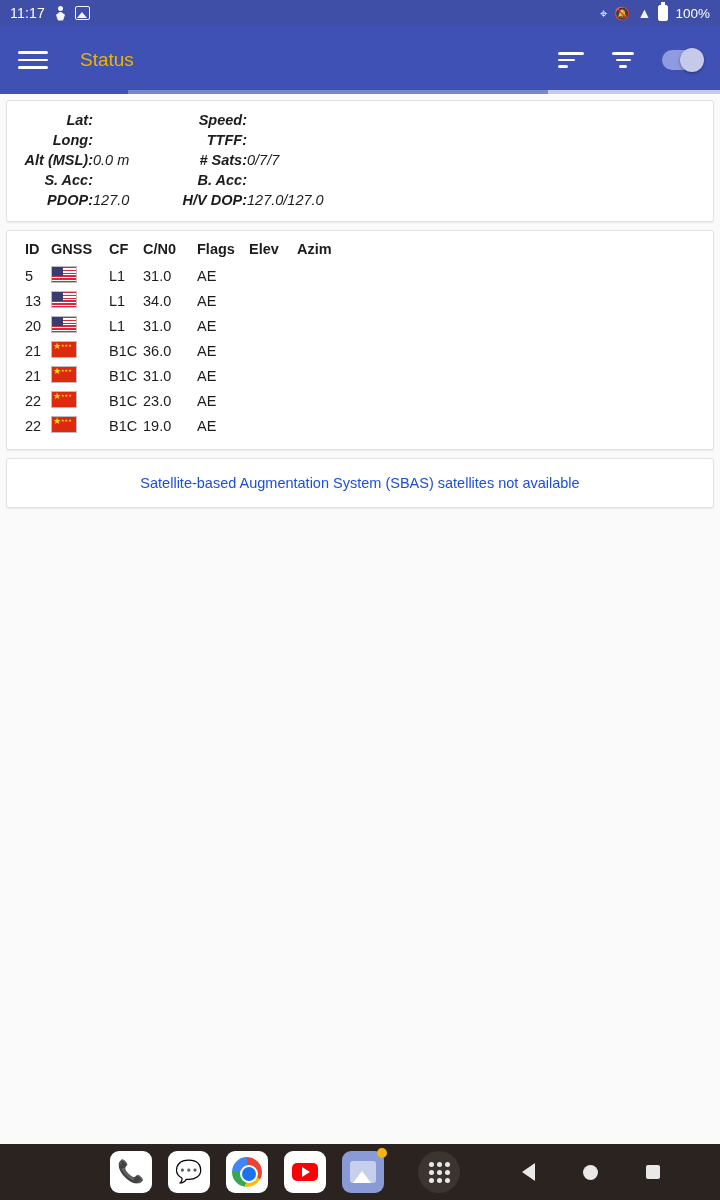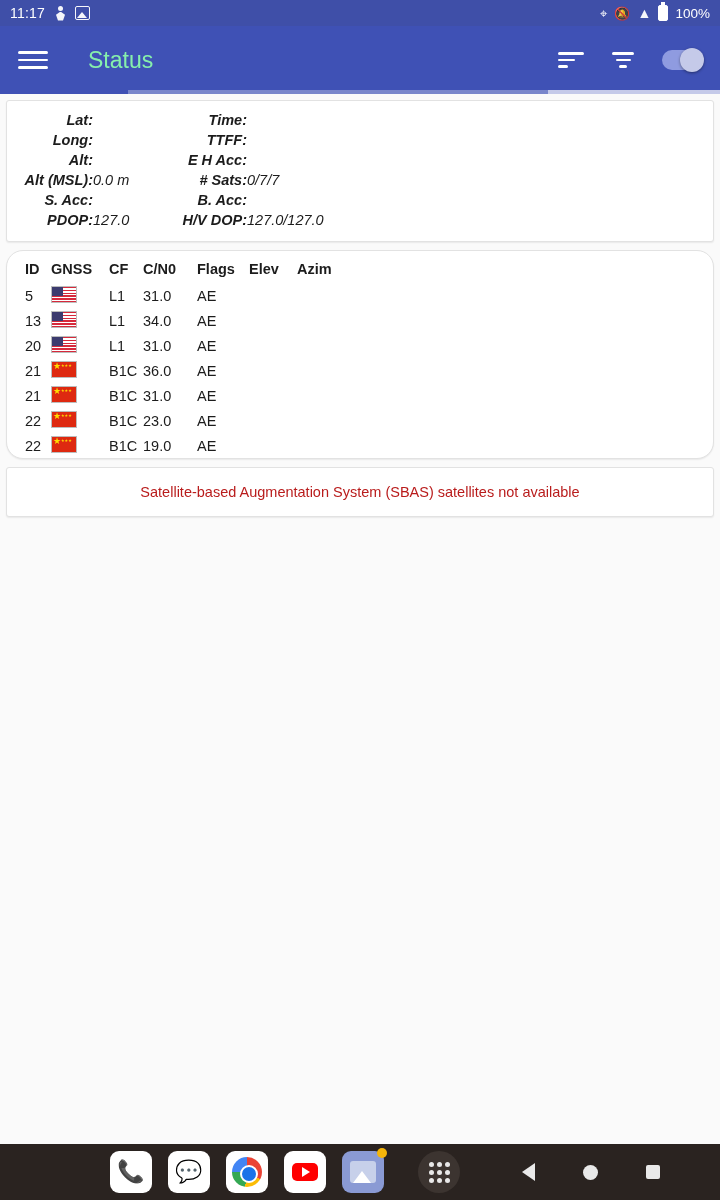--- a/index.html
+++ b/index.html
@@ -61,23 +61,23 @@
     height: 68px;
     background: #3f51b5;
     display: flex;
     align-items: center;
     padding: 0 18px;
     position: relative;
   }
   .hamburger { width: 30px; display: flex; flex-direction: column; gap: 5px; cursor: pointer; }
   .hamburger span { display: block; height: 2.6px; background: #fff; border-radius: 2px; }
   .appbar-title {
-    color: #86efac;
-    font-size: 23px;
-    margin-left: 40px;
+    color: #eab308;
+    font-size: 19px;
+    margin-left: 32px;
     font-weight: 400;
   }
   .appbar .grow { flex: 1; }
   .appbar-actions { display: flex; align-items: center; gap: 26px; }
   .sortico { width: 26px; display: flex; flex-direction: column; align-items: flex-start; gap: 4px; cursor: pointer; }
   .sortico i { display: block; height: 2.4px; background: #fff; border-radius: 2px; }
   .sortico.a i:nth-child(1) { width: 26px; }
   .sortico.a i:nth-child(2) { width: 17px; }
   .sortico.a i:nth-child(3) { width: 10px; }
   .sortico.b i:nth-child(1) { width: 22px; }
@@ -118,21 +118,21 @@
   table.fix { border-collapse: collapse; font-size: 14.5px; color: #1c1c1c; }
   table.fix td { padding: 2px 0; vertical-align: baseline; font-style: italic; }
   td.lbl { text-align: right; font-weight: bold; white-space: nowrap; }
   td.val { padding-left: 8px; white-space: nowrap; }
   td.lbl.c1 { width: 86px; }
   td.val.v1 { width: 62px; }
   td.lbl.c2 { width: 92px; }
   td.val.v2 { width: auto; }
 
   
-  .sattable { padding: 9px 0 0 0; border-radius: 17px; }
+  .sattable { padding: 9px 0 11px 0; }
   table.sats { border-collapse: collapse; font-size: 14.5px; color: #1c1c1c; width: 100%; }
   table.sats th {
     font-weight: bold; text-align: left; padding: 1px 0 6px 0; font-size: 14.5px;
   }
   table.sats td { padding: 2.5px 0; }
   .col-id { width: 44px; padding-left: 18px !important; }
   .col-gnss { width: 58px; }
   .col-cf { width: 34px; }
   .col-cn0 { width: 54px; }
   .col-flags { width: 52px; }
@@ -157,21 +157,21 @@
   }
   .flag.cn::after {
     content: "★★★"; position: absolute; left: 9px; top: 1px; color: #ffde00;
     font-size: 4px; line-height: 5px; letter-spacing: 0px; width: 9px; word-spacing: -1px;
   }
 
   
   .sbas {
     text-align: center;
     font-size: 14.5px;
-    color: #b91c1c;
+    color: #1d4ed8;
     padding: 16px 10px;
   }
 
   
   .dock {
     position: absolute; left: 0; bottom: 0; width: 720px; height: 56px;
     background: #2a2320;
     display: flex; align-items: center;
   }
   .dock-apps { display: flex; align-items: center; gap: 16px; margin-left: 110px; }
@@ -267,33 +267,27 @@
 </div>
 
 <div class="content">
 
   <div class="card fixpanel">
     <table class="fix">
       <tbody>
           <tr>
         <td class="lbl c1">Lat:</td>
         <td class="val v1"></td>
-        <td class="lbl c2">Time:</td>
+        <td class="lbl c2">Speed:</td>
         <td class="val v2"></td>
       </tr>
       <tr>
         <td class="lbl c1">Long:</td>
         <td class="val v1"></td>
         <td class="lbl c2">TTFF:</td>
-        <td class="val v2"></td>
-      </tr>
-      <tr>
-        <td class="lbl c1">Alt:</td>
-        <td class="val v1"></td>
-        <td class="lbl c2">E H Acc:</td>
         <td class="val v2"></td>
       </tr>
       <tr>
         <td class="lbl c1">Alt (MSL):</td>
         <td class="val v1">0.0 m</td>
         <td class="lbl c2"># Sats:</td>
         <td class="val v2">0/7/7</td>
       </tr>
       <tr>
         <td class="lbl c1">S. Acc:</td>

